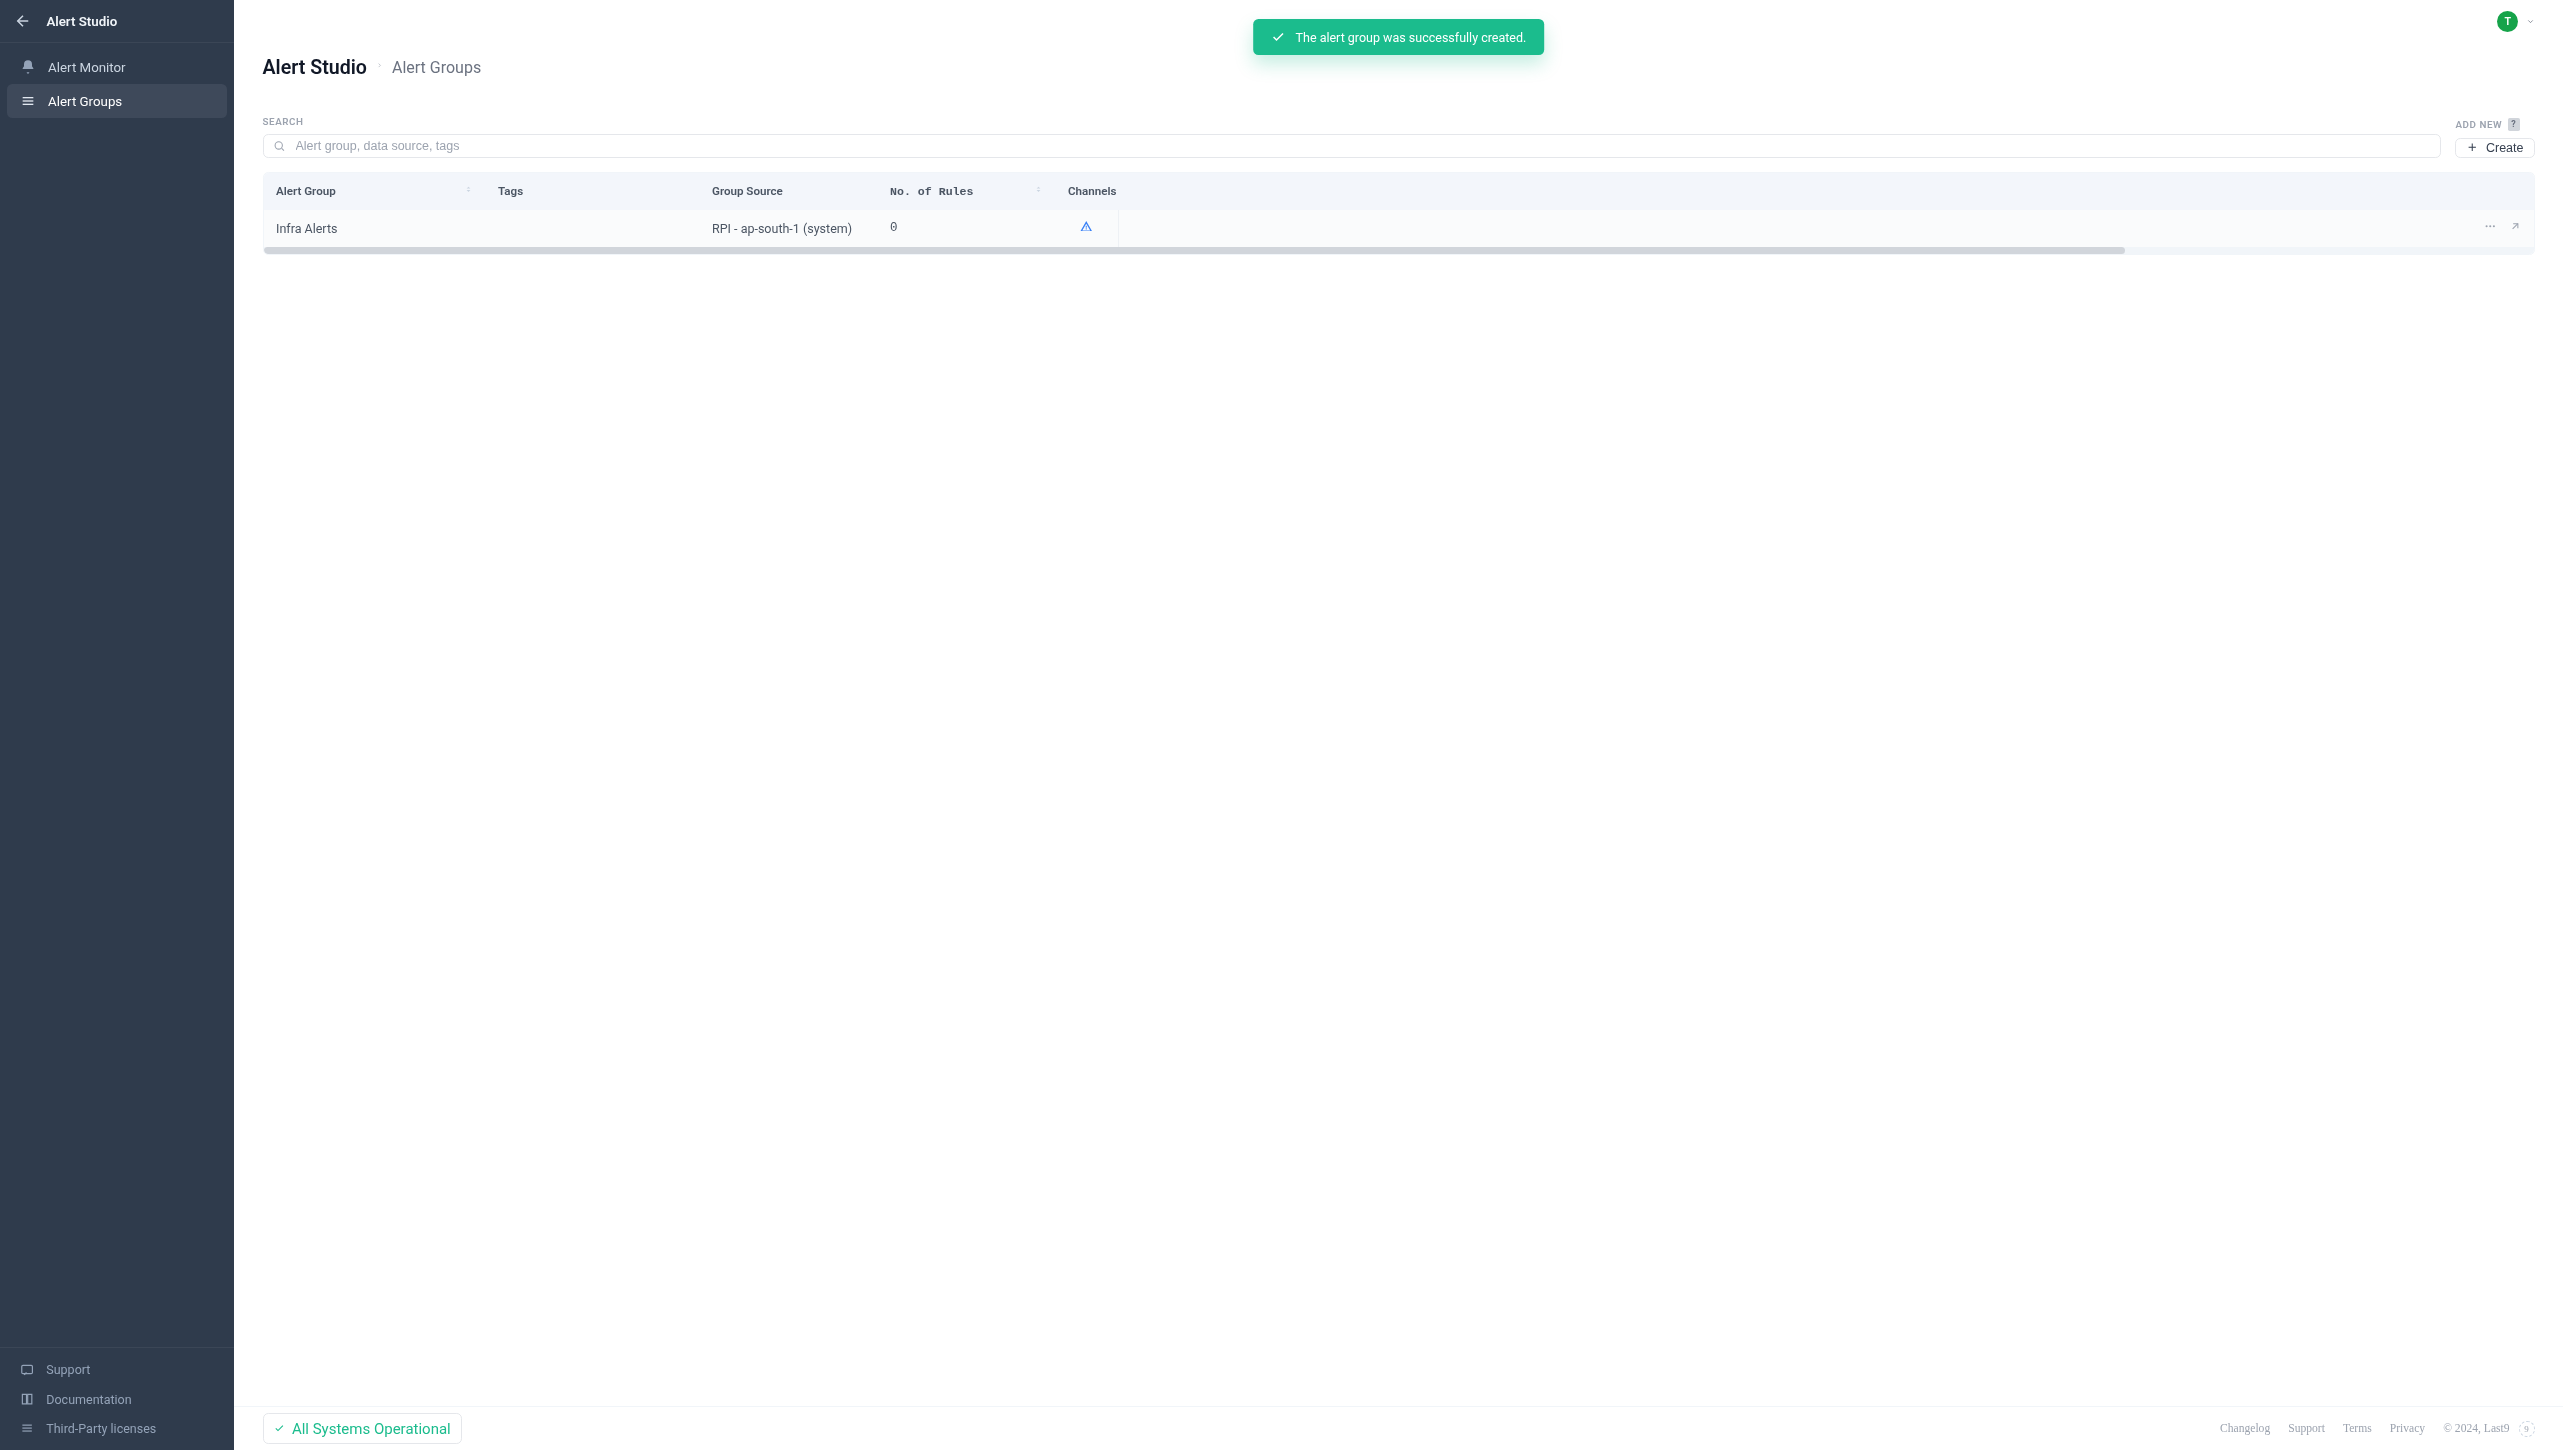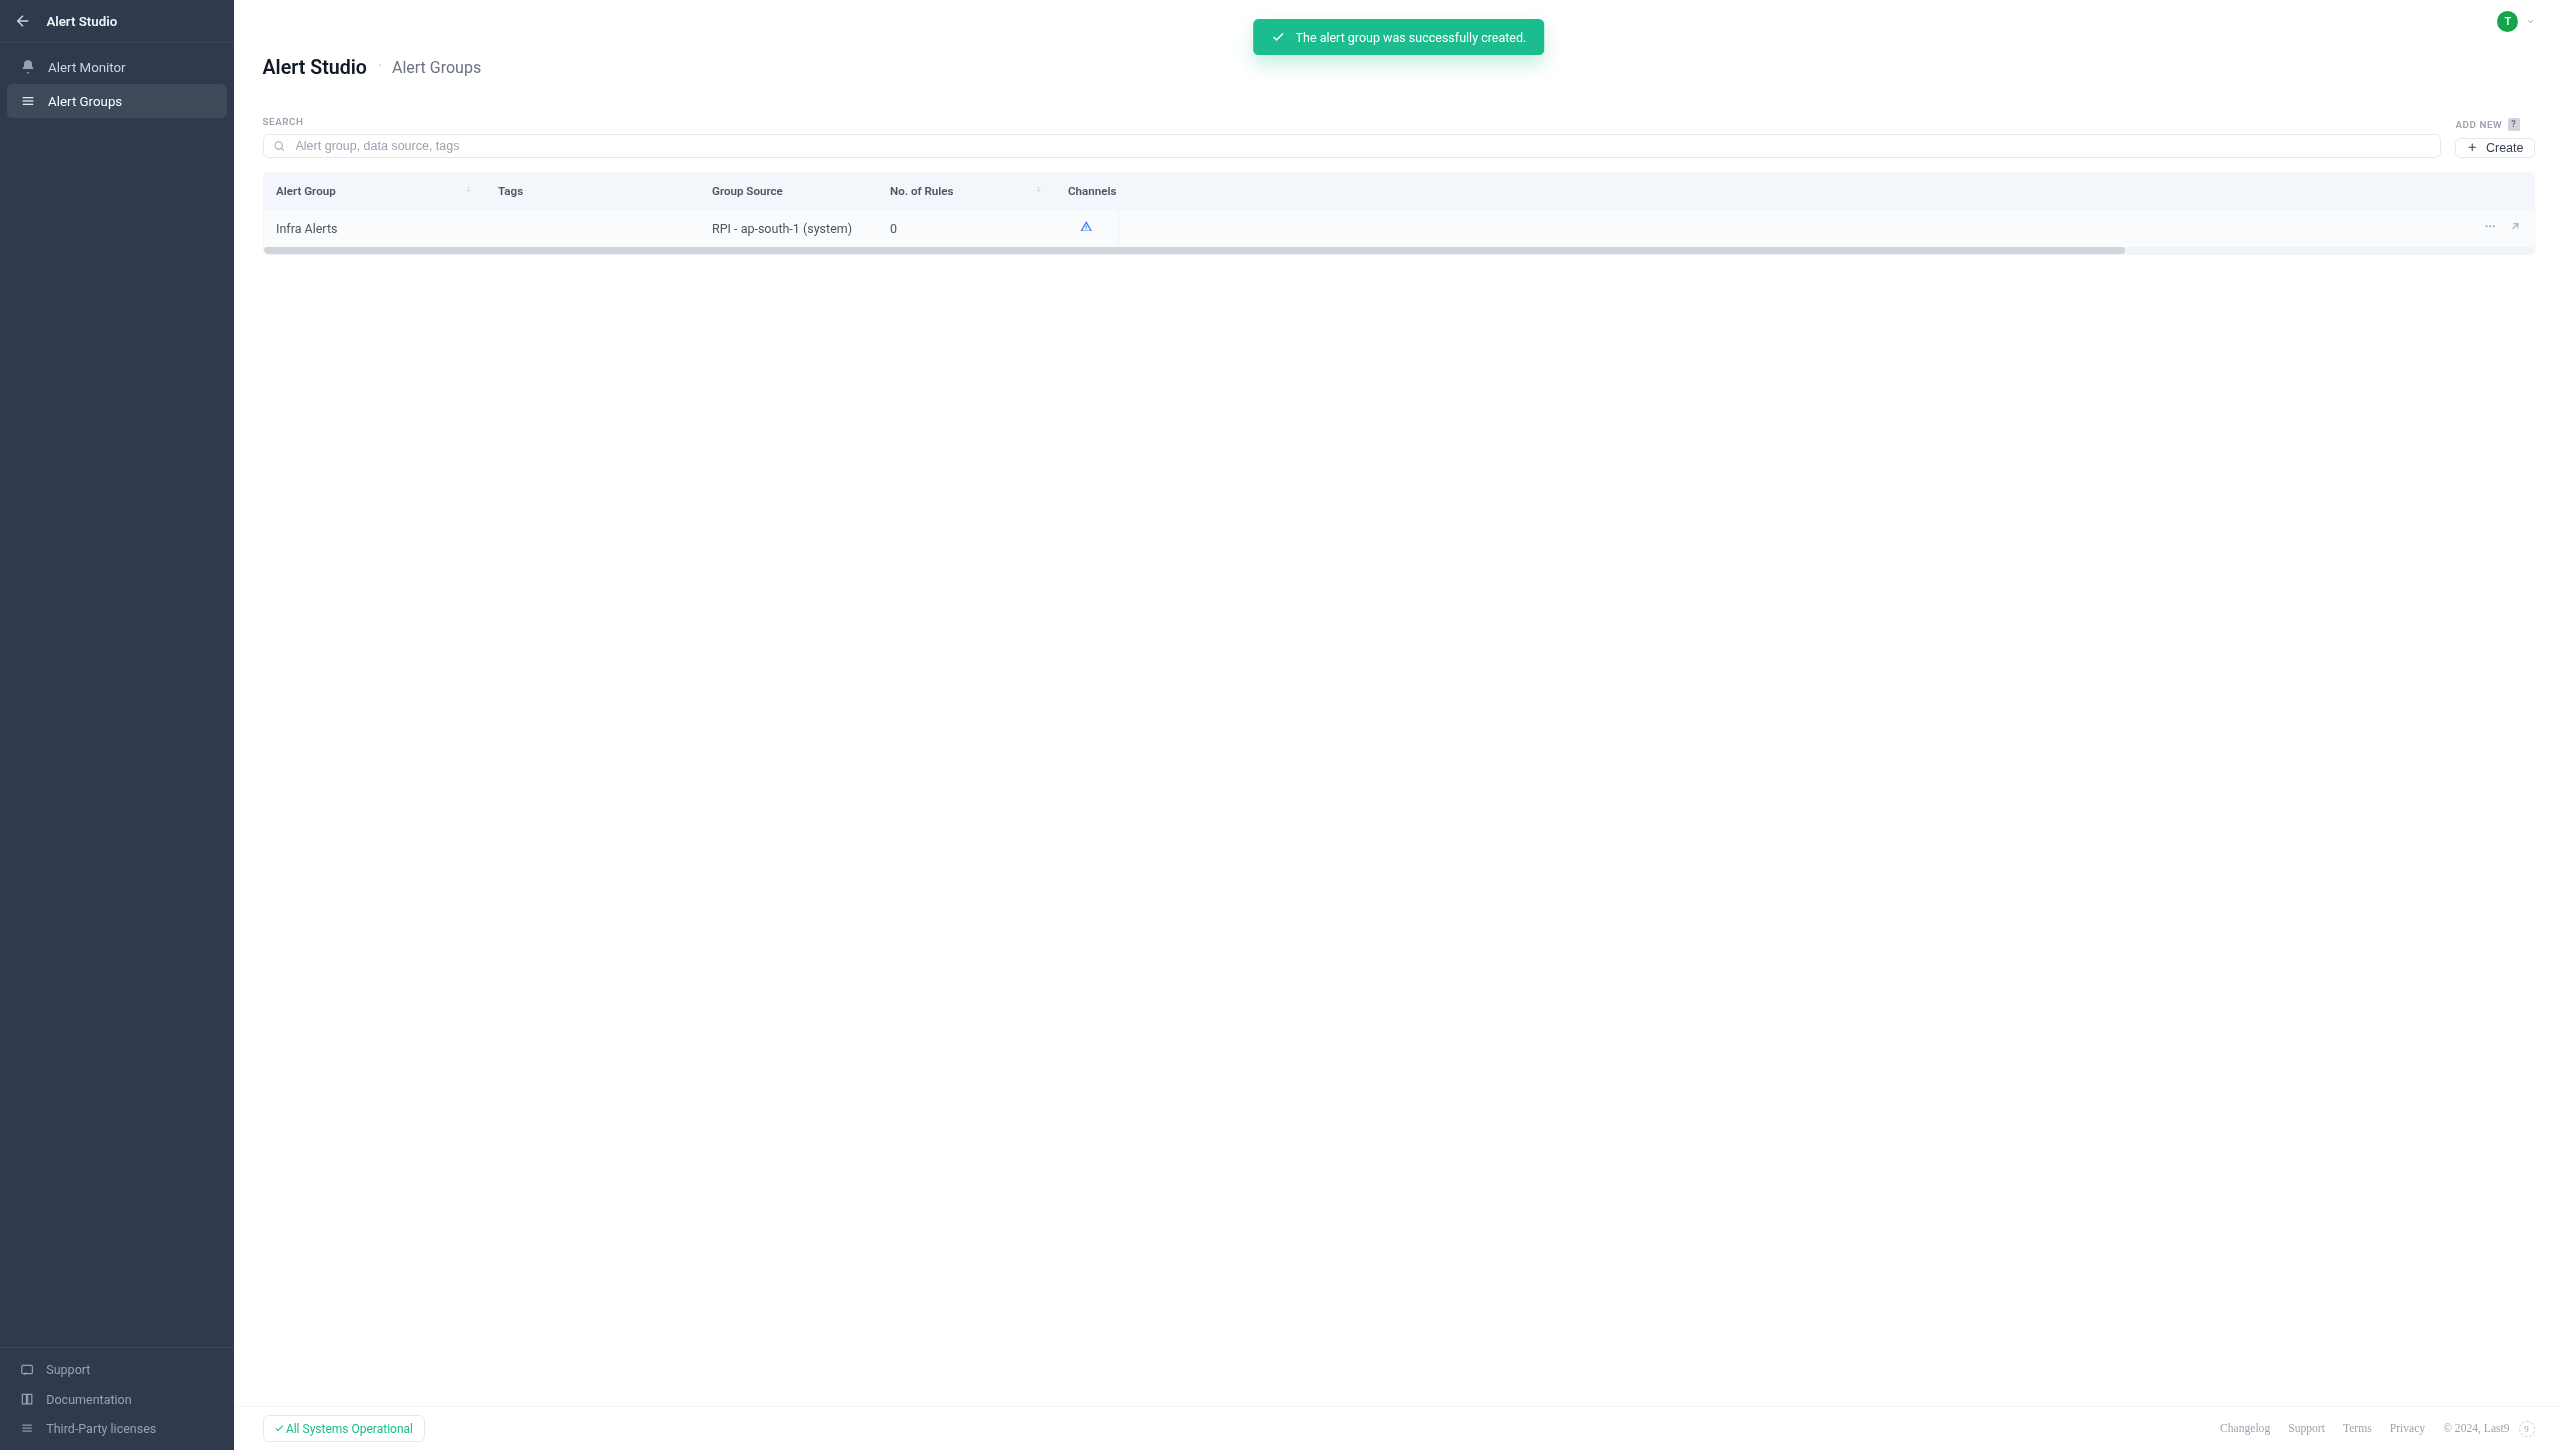--- a/index.html
+++ b/index.html
@@ -49,37 +49,37 @@
     .create-btn { height: 20px; padding: 0 10px; border: 0.9px solid #e5e7eb; border-radius: 5.3px; background: #fff; display: flex; align-items: center; gap: 7.1px; font-size: 12.5px; color: #374151; cursor: pointer; }
     .create-btn svg { width: 12.5px; height: 12.5px; }
 
     
     .table { width: 100%; border: 0.9px solid #f1f5f9; border-radius: 5.3px; overflow: hidden; }
     .thead { background: #f3f6fb; display: flex; font-size: 11.6px; color: #4b5563; font-weight: 600; }
     .th, .td { padding: 10.7px 12.5px; display: flex; align-items: center; }
     .col-group { flex: 0 0 222px; }
     .col-tags { flex: 0 0 214px; }
     .col-ds { flex: 0 0 178px; }
-    .col-rules { flex: 0 0 178px; }
+    .col-rules { flex: 0 0 178px; font-family: Liberation Mono, monospace; }
     .col-channels { flex: 0 0 62px; justify-content: center; }
     .col-grafana { flex: 1; border-left: 0.9px solid #eef1f5; }
     .sort-ic { margin-left: auto; color: #cbd5e1; }
     .sort-ic svg { width: 9px; height: 12.5px; }
     .tbody .row { display: flex; background: #fff; font-size: 12.5px; color: #4b5563; }
     .tbody .td { background: #fafbfc; }
     .warn-ic { color: #3b82f6; }
     .warn-ic svg { width: 12.5px; height: 12.5px; }
     .row-actions { display: flex; align-items: center; gap: 12.5px; margin-left: auto; color: #9ca3af; }
     .row-actions svg { width: 12.5px; height: 12.5px; }
     .hscroll { height: 7.1px; background: #f1f5f9; position: relative; }
     .hscroll .thumb { position: absolute; left: 0; top: 0; height: 100%; width: 82%; background: #d1d5db; border-radius: 3.6px; }
 
     
     .bottombar { height: 44px; border-top: 0.9px solid #f1f5f9; padding: 0 28.5px; display: flex; align-items: center; justify-content: space-between; font-size: 11.6px; color: #9ca3af; }
-    .status-pill { border: 0.9px solid #e5e7eb; border-radius: 5.3px; padding: 5.3px 10.7px; display: flex; align-items: center; gap: 1px; color: #1bbc8d; font-size: 12px; }
+    .status-pill { border: 0.9px solid #e5e7eb; border-radius: 5.3px; padding: 5.3px 10.7px; display: flex; align-items: center; gap: 7px; color: #1bbc8d; font-size: 15px; }
     .status-pill svg { width: 10.7px; height: 10.7px; }
     .footer-links { display: flex; align-items: center; gap: 18px; font-family: Liberation Serif, serif; }
     .footer-links a { color: #9ca3af; text-decoration: none; cursor: pointer; }
     .brand-badge { width: 16px; height: 16px; border: 0.9px dashed #cbd5e1; border-radius: 50%; display: inline-flex; align-items: center; justify-content: center; font-size: 9px; color: #9ca3af; margin-left: 5.3px; }
     .copyright { display: flex; align-items: center; gap: 3.6px; }
   </style>
 </head>
 <body>
 
 <aside class="sidebar">

